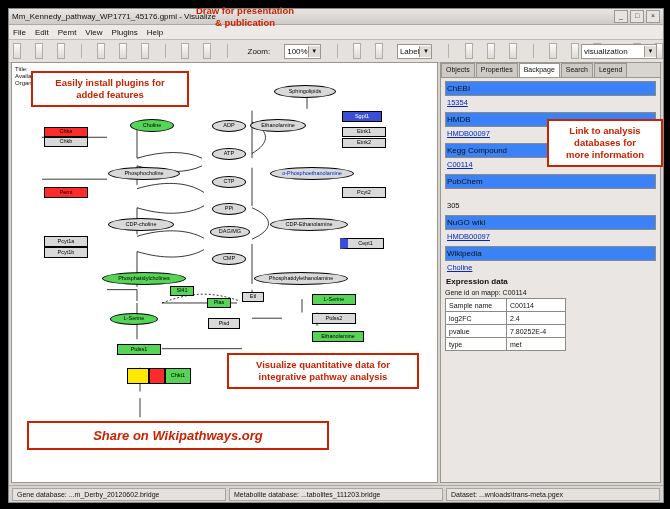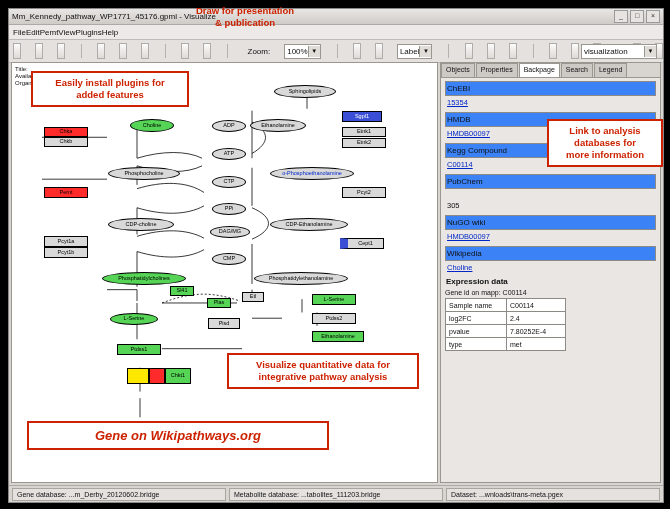--- a/index.html
+++ b/index.html
@@ -4,21 +4,21 @@
 <style>
   html,body{margin:0;padding:0;background:#000;}
   body{width:670px;height:509px;overflow:hidden;font-family:"Liberation Sans",sans-serif;}
   .app{position:absolute;left:8px;top:8px;width:654px;height:493px;background:#d8d4d0;border:1px solid #888;}
   
   .titlebar{height:15px;background:linear-gradient(#e8e6e4,#cfcbc7);border-bottom:1px solid #aaa;display:flex;align-items:center;padding:0 3px;}
   .titlebar .ttxt{font-size:8px;color:#111;white-space:nowrap;overflow:hidden;}
   .winbtns{margin-left:auto;display:flex;gap:2px;}
   .winbtn{width:12px;height:11px;border:1px solid #999;background:#e6e3e0;font-size:7px;line-height:9px;text-align:center;color:#333;}
   
-  .menubar{height:14px;background:#ece9e6;border-bottom:1px solid #bbb;display:flex;align-items:center;padding-left:4px;}
+  .menubar{height:14px;background:#ece9e6;border-bottom:1px solid #bbb;display:flex;align-items:center;padding-left:4px;gap:9px;}
   .menubar span{font-size:8px;color:#111;}
   
   .toolbar{height:22px;background:#e4e1de;border-bottom:1px solid #bbb;display:flex;align-items:center;padding-left:4px;gap:14px;position:relative;}
   .tbtn{width:14px;height:14px;border:1px solid #b0aca8;background:linear-gradient(#fbfbfb,#dedad6);}
   .tsep{width:1px;height:14px;background:#b5b1ad;margin:0 2px;}
   .zoomlbl{font-size:8px;color:#111;margin-left:4px;}
   .zoombox{width:46px;height:13px;border:1px solid #9a9690;background:#fff;font-size:8px;line-height:13px;padding-left:2px;color:#111;}
   .combo{height:13px;border:1px solid #9a9690;background:#fff;font-size:8px;line-height:13px;padding-left:2px;color:#111;display:flex;align-items:center;}
   .combo .arw{margin-left:auto;width:11px;height:11px;background:#e0dcd8;border-left:1px solid #9a9690;font-size:6px;text-align:center;line-height:11px;}
   .vizcombo{position:absolute;right:6px;top:4px;width:72px;}
@@ -286,14 +286,14 @@
 
   <div class="callout plain" style="left:160px;top:-8px;width:140px;white-space:pre-line;">Draw for presentation
 &amp; publication</div>
   <div class="callout" style="left:22px;top:62px;width:142px;white-space:pre-line;">Easily install plugins for
 added features</div>
   <div class="callout" style="left:538px;top:110px;width:100px;white-space:pre-line;">Link to analysis
 databases for
 more information</div>
   <div class="callout" style="left:218px;top:344px;width:176px;white-space:pre-line;">Visualize quantitative data for
 integrative pathway analysis</div>
-  <div class="share" style="left:18px;top:412px;width:282px;">Gene on Wikipathways.org</div>
+  <div class="share" style="left:18px;top:412px;width:282px;">Share on Wikipathways.org</div>
 </div>
 
 </body></html>

